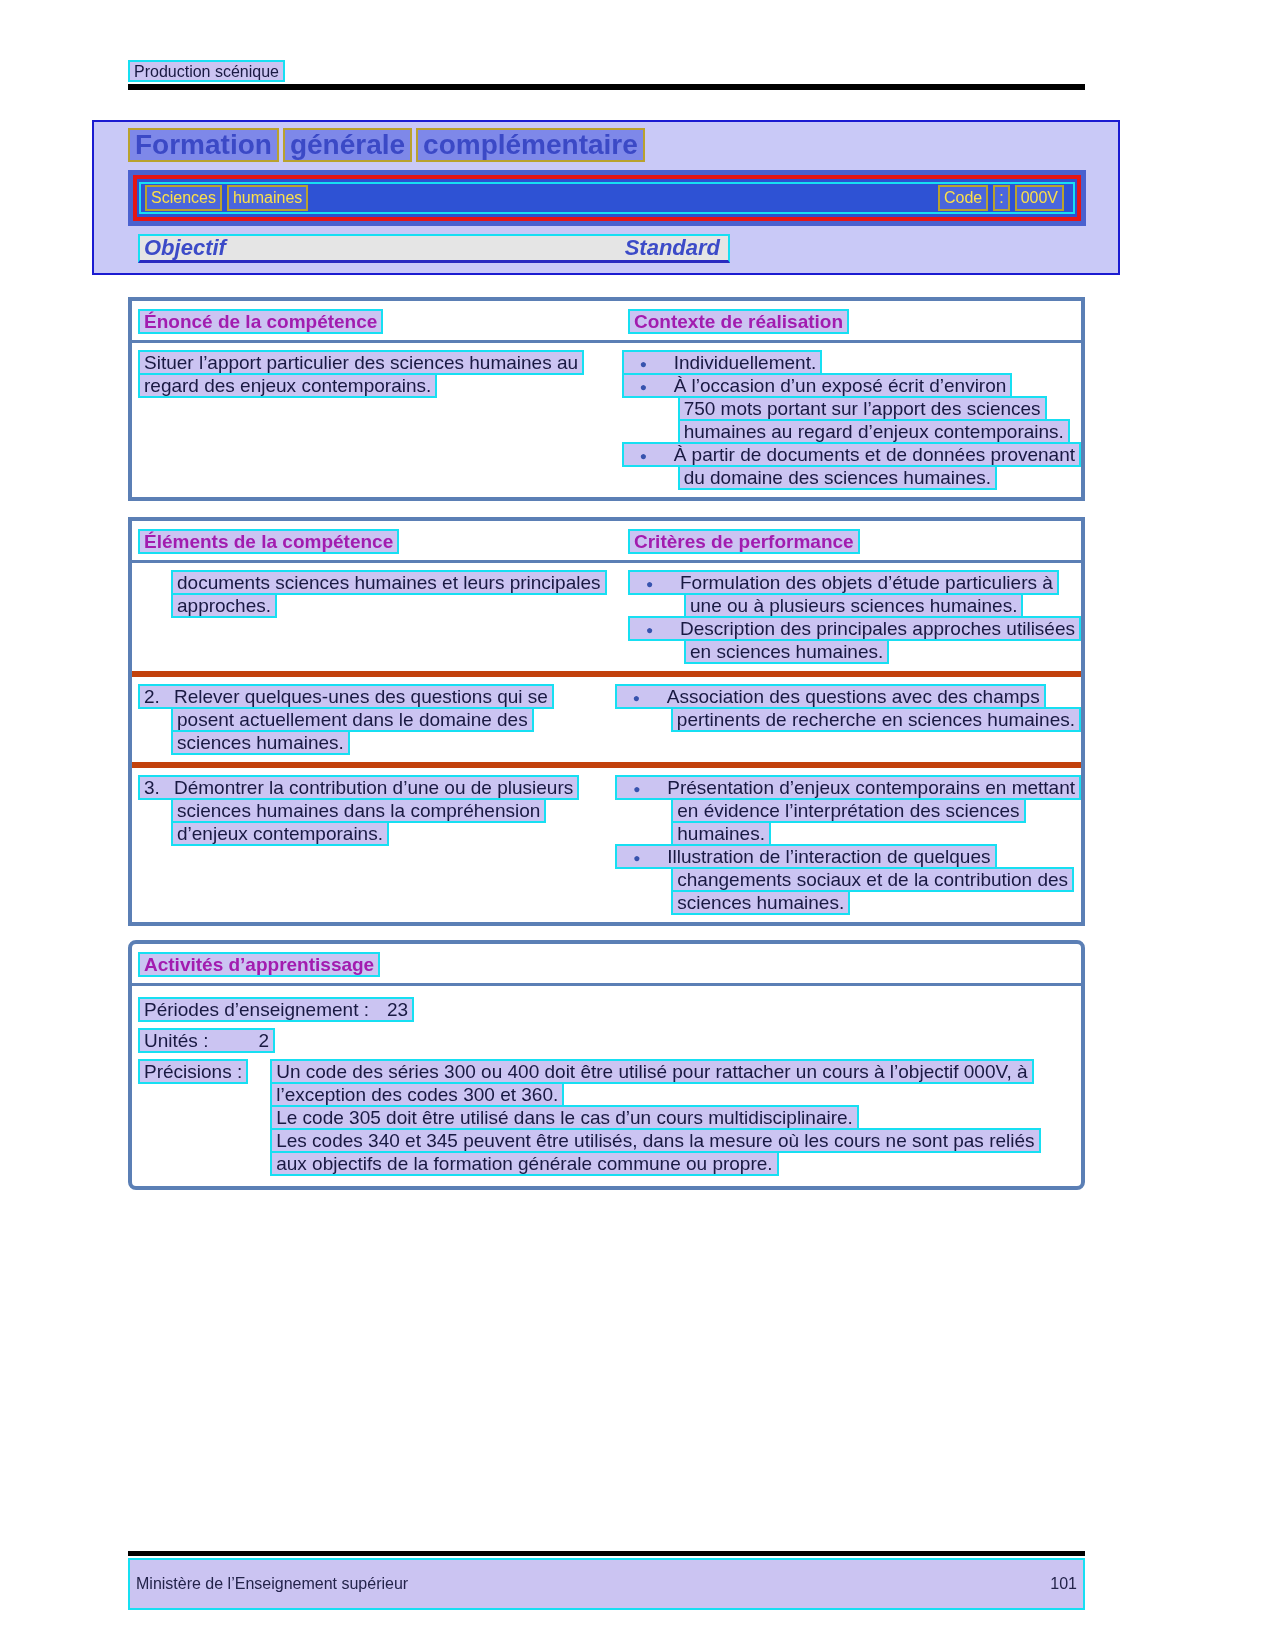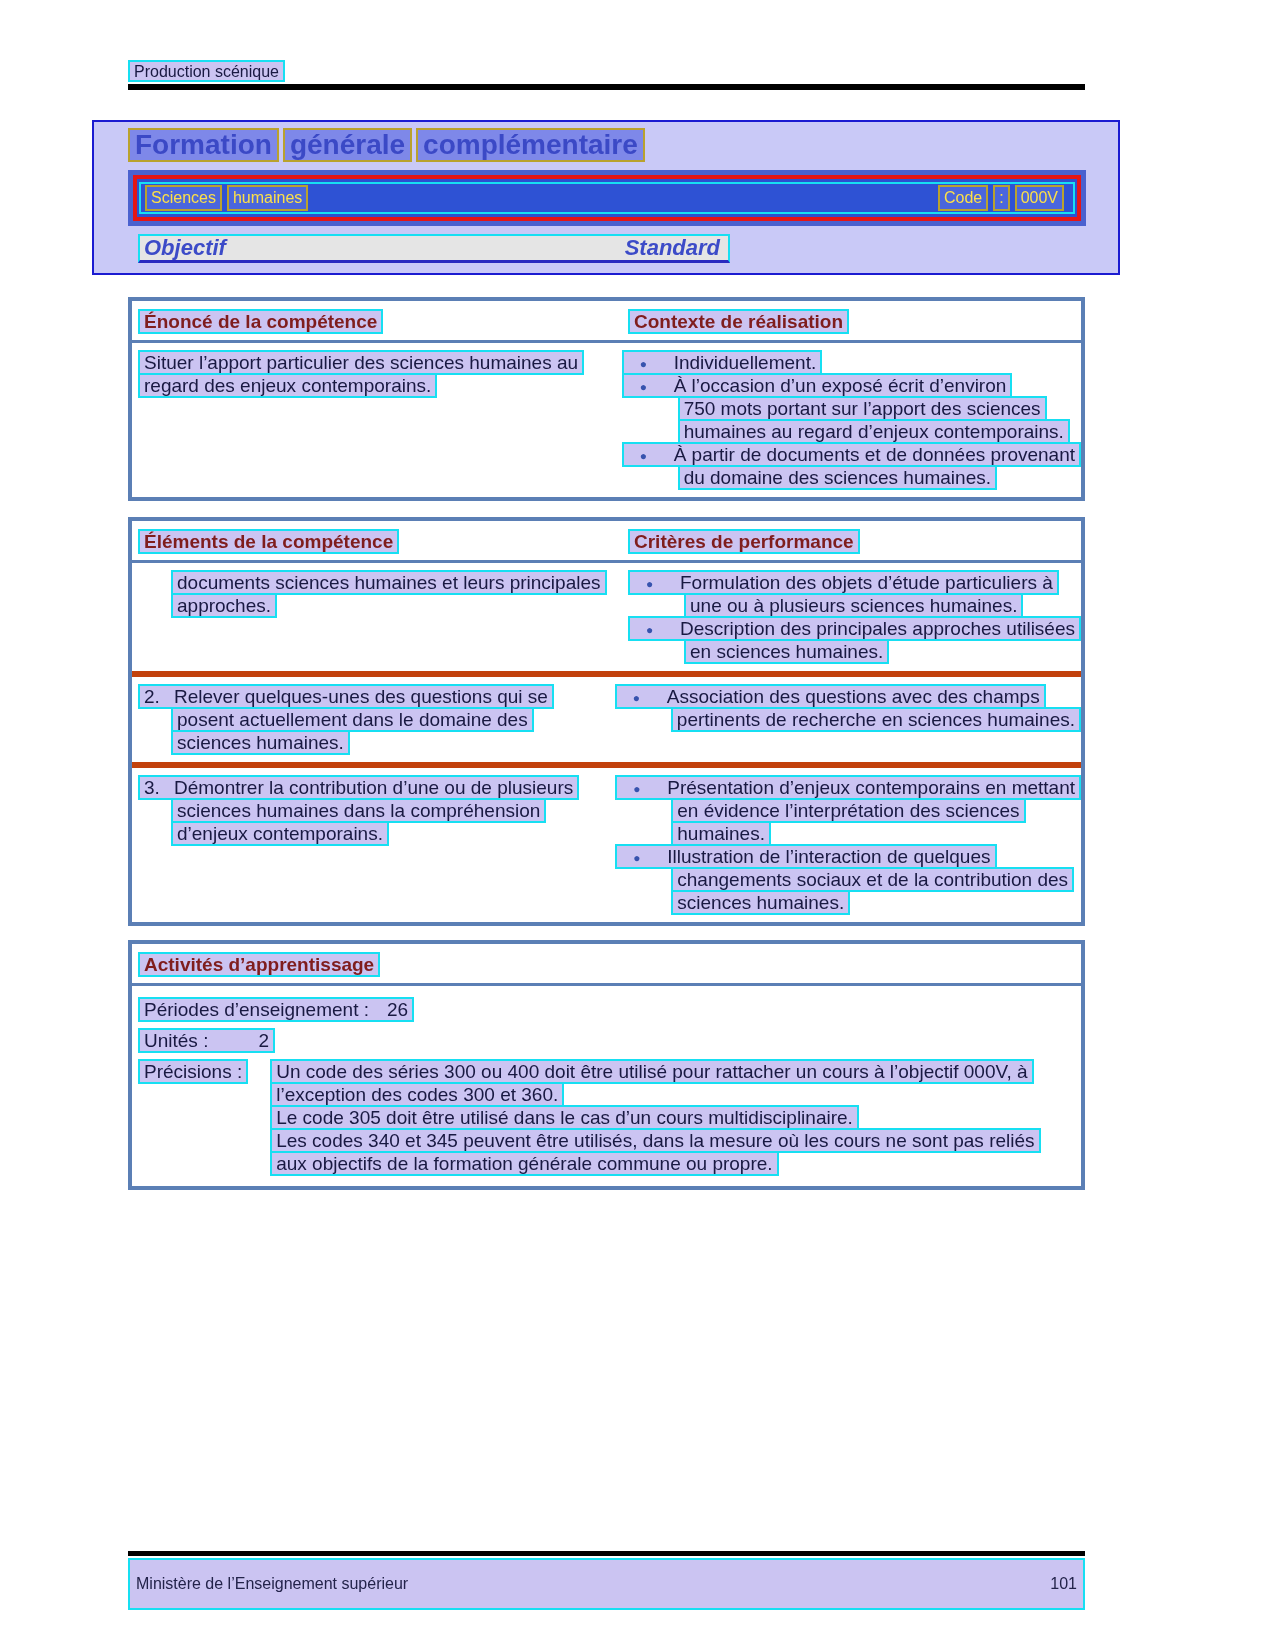--- a/index.html
+++ b/index.html
@@ -9,21 +9,21 @@
   }
   .content{position:absolute;left:128px;top:0;width:957px;}
 
   
   .hl{
     background:#cbc4f2;border:2px solid #17dff2;display:inline-block;box-sizing:border-box;
     padding:1px 4px 0 4px;color:#191942;font-size:19px;line-height:20px;white-space:nowrap;
     vertical-align:top;
   }
   .hl.sm{font-size:16px;line-height:17px;}
-  .th{font-weight:bold;color:#7f1d1d;}
+  .th{font-weight:bold;color:#a21caf;}
   .linewrap{height:23px;}
   .hl.line{height:25px;}
   .indent{margin-left:56px;}
   .indent-num{margin-left:33px;}
   .num{display:inline-block;width:30px;}
   .bullet{display:inline-block;box-sizing:border-box;width:46px;padding-left:12px;color:#3753ae;font-size:12px;vertical-align:1px;}
 
   .running-header{padding-top:60px;}
   .rule{height:6px;background:#000;margin-top:2px;}
 
@@ -47,21 +47,21 @@
     display:inline-block;padding:0 4px;margin-right:5px;white-space:nowrap;
   }
   .obj-std{
     margin:8px 0 0 10px;width:592px;background:#e5e5e5;border:2px solid #17dff2;
     border-bottom:3px solid #2a2ac0;display:flex;justify-content:space-between;box-sizing:border-box;
     padding:0 8px 0 4px;font-weight:bold;font-style:italic;font-size:22px;line-height:24px;color:#3c4bc8;
   }
 
   
   .table{border:4px solid #5b7fb5;background:#fff;}
-  .mt1{margin-top:22px;} .mt2{margin-top:16px;} .mt3{margin-top:14px;}
+  .mt1{margin-top:22px;} .mt2{margin-top:16px;} .mt3{margin-top:14px;border-radius:8px;}
   .thead{display:flex;padding:8px 0 6px 0;border-bottom:3px solid #5b7fb5;}
   .col-l{width:496px;box-sizing:border-box;padding-left:6px;}
   .col-r{flex:1;}
   .trow{display:flex;padding:7px 0 9px 0;}
   .trow + .trow{border-top:6px solid #c2410c;gap:35px;}
 
   
   .t3body{padding:6px 0 12px 6px;}
   .t3row{margin-top:5px;height:26px;}
   .gap18{display:inline-block;width:18px;}
@@ -180,21 +180,21 @@
   </div>
 
   <div class="table mt3">
     <div class="thead">
       <div class="col-l">
         <span class="hl th">Activités d’apprentissage</span>
       </div>
     </div>
     <div class="t3body">
       <div class="t3row">
-        <span class="hl"><span>Périodes d’enseignement :</span><span class="gap18"></span><span>26</span></span>
+        <span class="hl"><span>Périodes d’enseignement :</span><span class="gap18"></span><span>23</span></span>
       </div>
       <div class="t3row">
         <span class="hl"><span>Unités :</span><span class="gap50"></span><span>2</span></span>
       </div>
       <div class="prec">
         <span class="hl">Précisions :</span>
         <div class="lines">
             <div class="linewrap"><span class="hl line">Un code des séries 300 ou 400 doit être utilisé pour rattacher un cours à l’objectif 000V, à</span></div>
             <div class="linewrap"><span class="hl line">l’exception des codes 300 et 360.</span></div>
             <div class="linewrap"><span class="hl line">Le code 305 doit être utilisé dans le cas d’un cours multidisciplinaire.</span></div>

